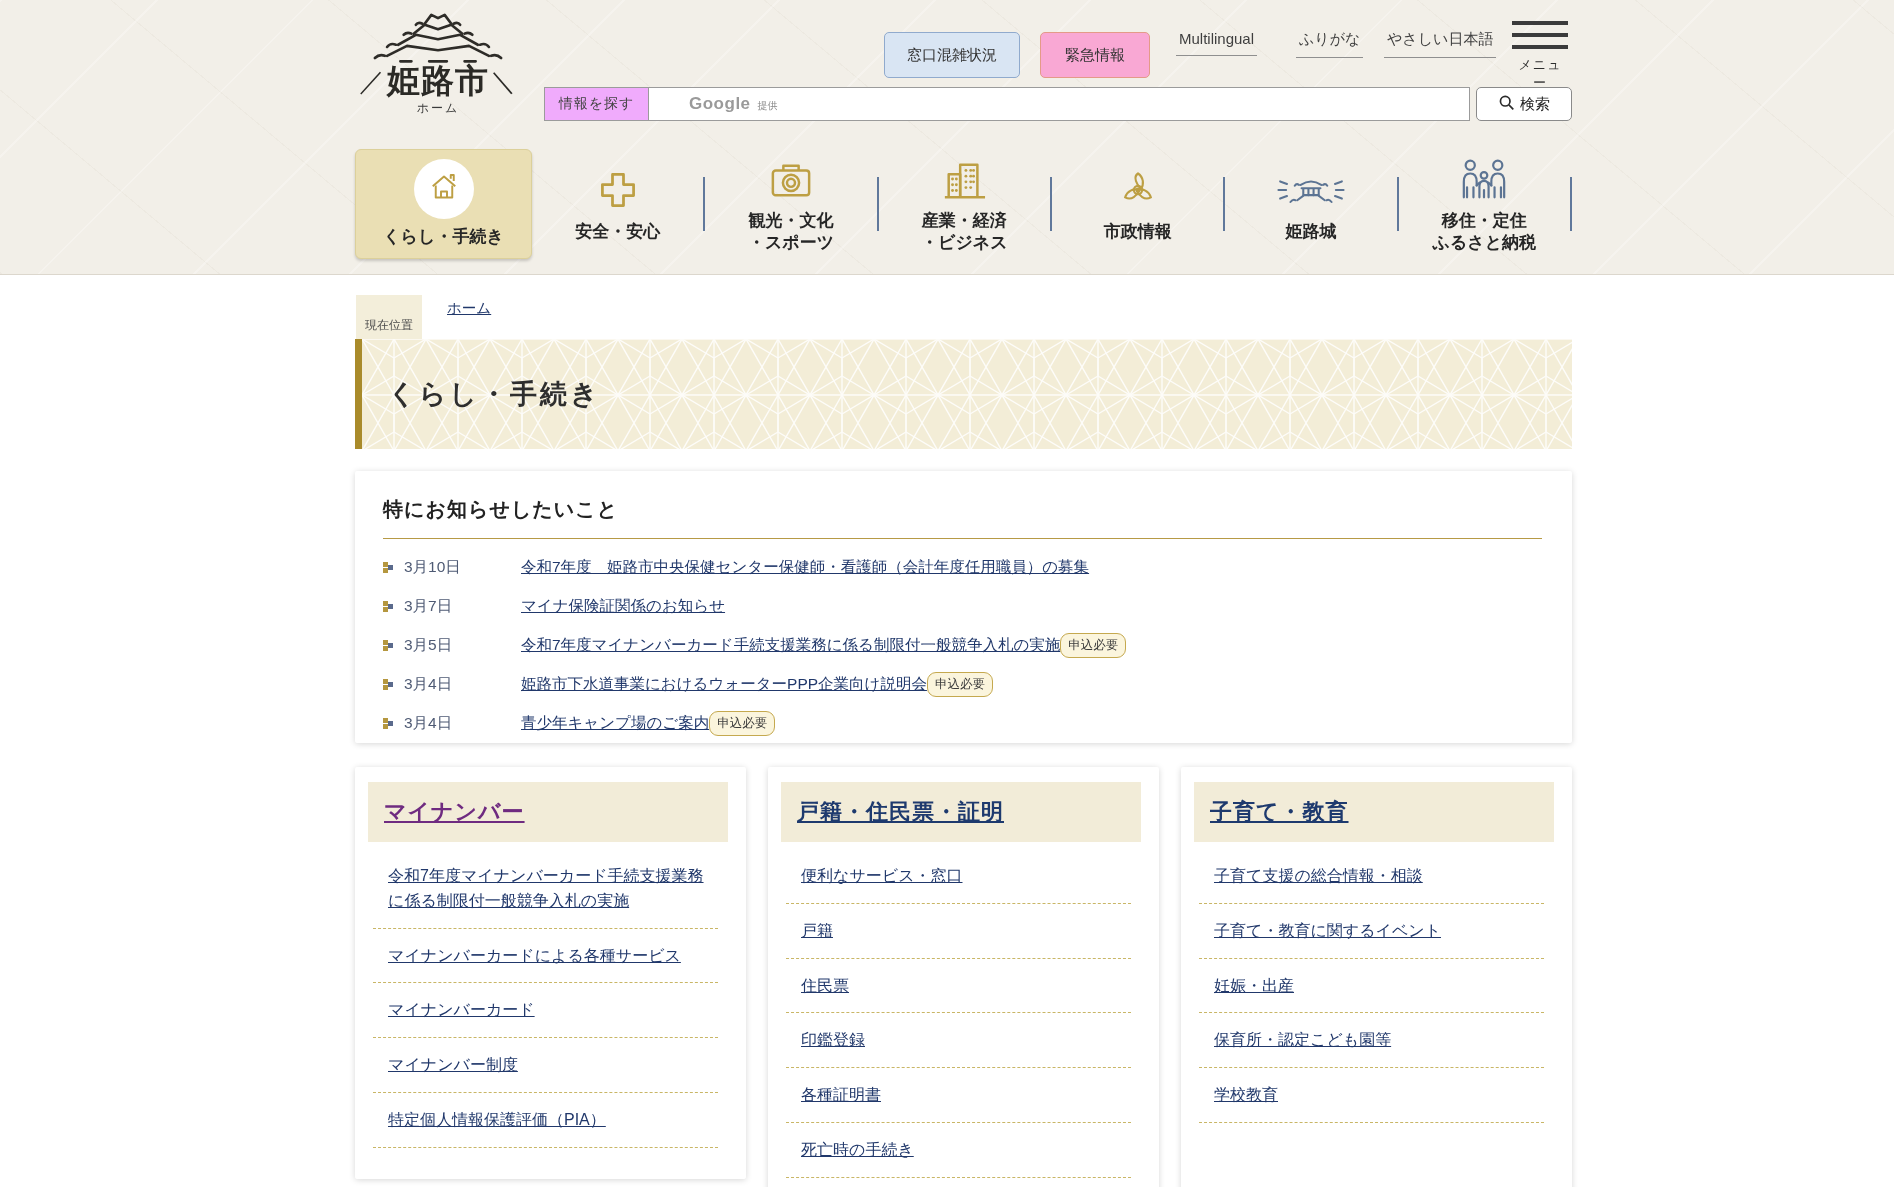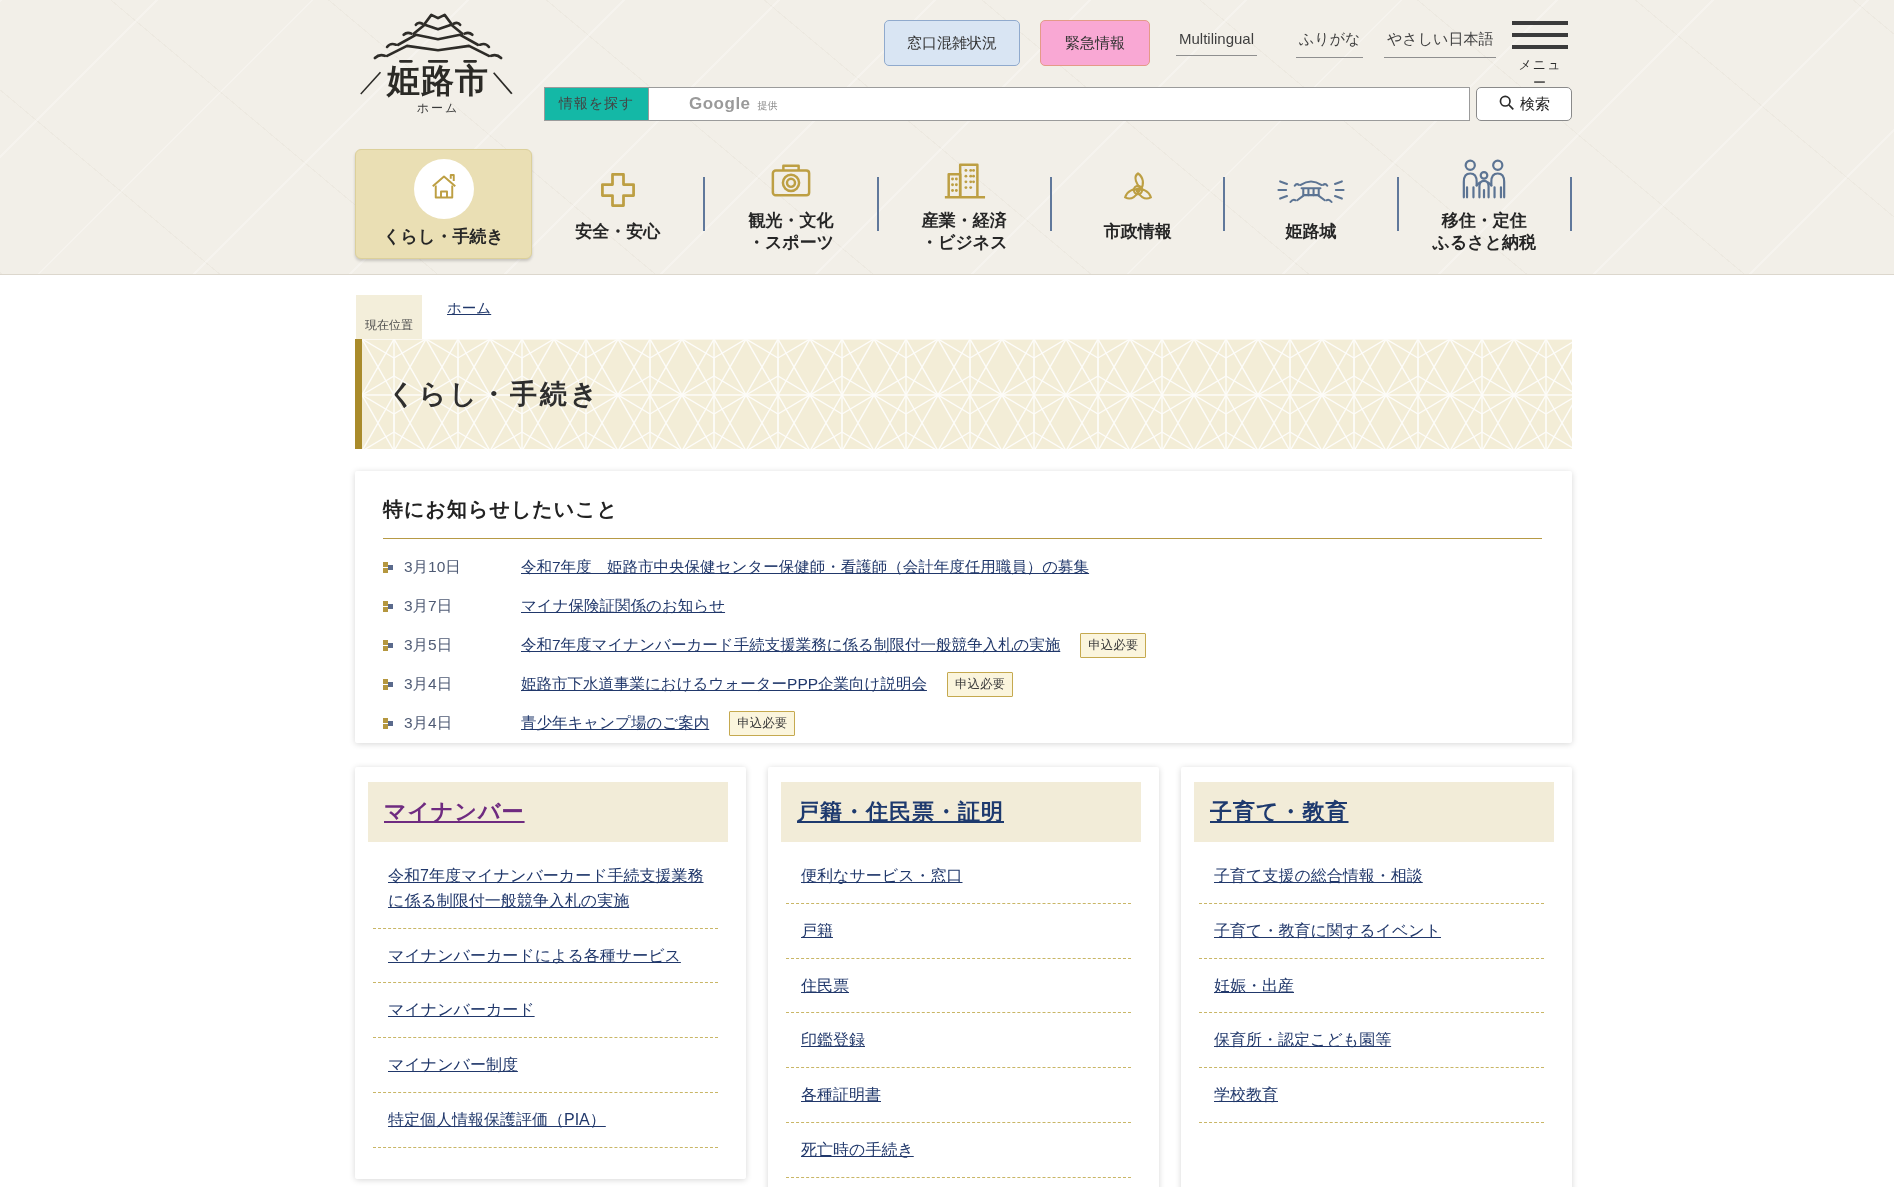--- a/index.html
+++ b/index.html
@@ -12,34 +12,34 @@
     font-family:"Liberation Sans","DejaVu Sans",sans-serif;
     color:#2e2e2e;
   }
   
   .logo{position:absolute;left:348px;top:6px;width:180px;text-align:center;cursor:pointer;}
   .logo svg{width:152px;height:62px;display:block;margin:0 auto;}
   .logo-text{font-size:33px;font-weight:bold;color:#2b2a26;letter-spacing:1px;line-height:1;margin-top:-4px;
     display:flex;align-items:center;justify-content:center;}
   .logo-slash{font-size:26px;font-weight:400;color:#2b2a26;padding:0 1px;}
   .logo-home{font-size:12px;color:#3a3a3a;letter-spacing:2px;margin-top:3px;}
-  .top-btn{position:absolute;top:20px;height:46px;box-sizing:border-box;border-radius:5px;
+  .top-btn{position:absolute;top:32px;height:46px;box-sizing:border-box;border-radius:5px;
     display:flex;align-items:center;justify-content:center;font-size:15px;color:#333;cursor:pointer;}
   .btn-congestion{left:884px;width:136px;background:#d9e5f3;border:1px solid #90aacd;}
   .btn-emergency{left:1040px;width:110px;background:#f9a8d4;border:1px solid #e49a88;}
   .top-link{position:absolute;top:30px;font-size:15px;color:#3f3f3f;padding:0 3px 8px;
     border-bottom:1px solid #8f8f8f;cursor:pointer;white-space:nowrap;}
   .lnk-multilingual{left:1176px;}
   .lnk-furigana{left:1296px;}
   .lnk-easyja{left:1384px;}
   .menu-btn{position:absolute;left:1512px;top:21px;width:56px;text-align:center;cursor:pointer;}
   .menu-bar{height:4px;background:#3b3b3b;margin-bottom:8px;}
   .menu-label{font-size:13px;color:#2e2e2e;margin-top:-1px;letter-spacing:1px;}
   .search-label{position:absolute;left:544px;top:87px;width:104px;height:34px;box-sizing:border-box;
-    background:#14b8a6;border:1px solid #9b9b9b;border-right:none;
+    background:#f0abfc;border:1px solid #9b9b9b;border-right:none;
     font-size:14px;color:#444;display:flex;align-items:center;justify-content:center;letter-spacing:1px;}
   .search-input{position:absolute;left:648px;top:87px;width:822px;height:34px;box-sizing:border-box;
     background:#fff;border:1px solid #9b9b9b;display:flex;align-items:baseline;padding-left:12px;gap:7px;cursor:text;}
   .google-word{font-size:17px;font-weight:bold;color:#9a9a9a;letter-spacing:.5px;align-self:center;margin-left:28px;}
   .google-note{font-size:10px;color:#8a8a8a;align-self:center;margin-top:3px;}
   .search-btn{position:absolute;left:1476px;top:87px;width:96px;height:34px;box-sizing:border-box;
     background:#fff;border:1px solid #8a8a8a;border-radius:5px;
     display:flex;align-items:center;justify-content:center;gap:5px;font-size:15px;color:#222;cursor:pointer;}
   
   .gnav{position:absolute;left:355px;top:147px;width:1217px;height:113px;display:flex;align-items:center;}
@@ -65,22 +65,22 @@
   .news{position:absolute;left:355px;top:471px;width:1217px;height:272px;box-sizing:border-box;background:#ffffff;
     box-shadow:0 1px 6px rgba(0,0,0,.16);border-radius:2px;padding:25px 30px 12px 28px;}
   .news-heading{font-size:20px;font-weight:bold;color:#222;letter-spacing:1px;}
   .news-rule{border:none;border-top:1px solid #b79a45;margin:15px 0 9px;}
   .news-row{display:flex;align-items:center;height:39px;}
   .bullet{position:relative;width:10px;height:11px;margin-right:11px;flex:none;}
   .bullet::before{content:"";position:absolute;left:0;top:0;width:5px;height:5px;background:#b5973f;box-shadow:0 6px 0 #b5973f;}
   .bullet::after{content:"";position:absolute;left:5px;top:3px;width:5px;height:5px;background:#5a6a8c;}
   .news-date{width:117px;flex:none;font-size:15.5px;color:#4e5a74;}
   .news-link{font-size:15.5px;color:#21386b;text-decoration:underline;cursor:pointer;}
-  .badge{margin-left:20px;font-size:12.5px;color:#3c3c3c;background:#fbf5dd;border:1px solid #c5a94f;
-    border-radius:1px;padding:3px 7px;flex:none;white-space:nowrap;}
+  .badge{margin-left:0;font-size:12.5px;color:#3c3c3c;background:#fbf5dd;border:1px solid #c5a94f;
+    border-radius:9px;padding:3px 7px;flex:none;white-space:nowrap;}
   
   .card{position:absolute;top:767px;width:391px;background:#fff;box-shadow:0 1px 6px rgba(0,0,0,.16);border-radius:2px;}
   .card-1{left:355px;height:412px;}
   .card-2{left:768px;height:470px;}
   .card-3{left:1181px;height:470px;}
   .card-header{margin:15px 18px 0 13px;background:#f2ecd8;height:60px;display:flex;align-items:center;padding-left:16px;}
   .card-title{font-size:22px;font-weight:bold;text-decoration:underline;cursor:pointer;letter-spacing:1px;}
   .title-visited{color:#6f2b80;}
   .title-normal{color:#1e3a6e;}
   .card-list{margin:7px 28px 0 18px;}

